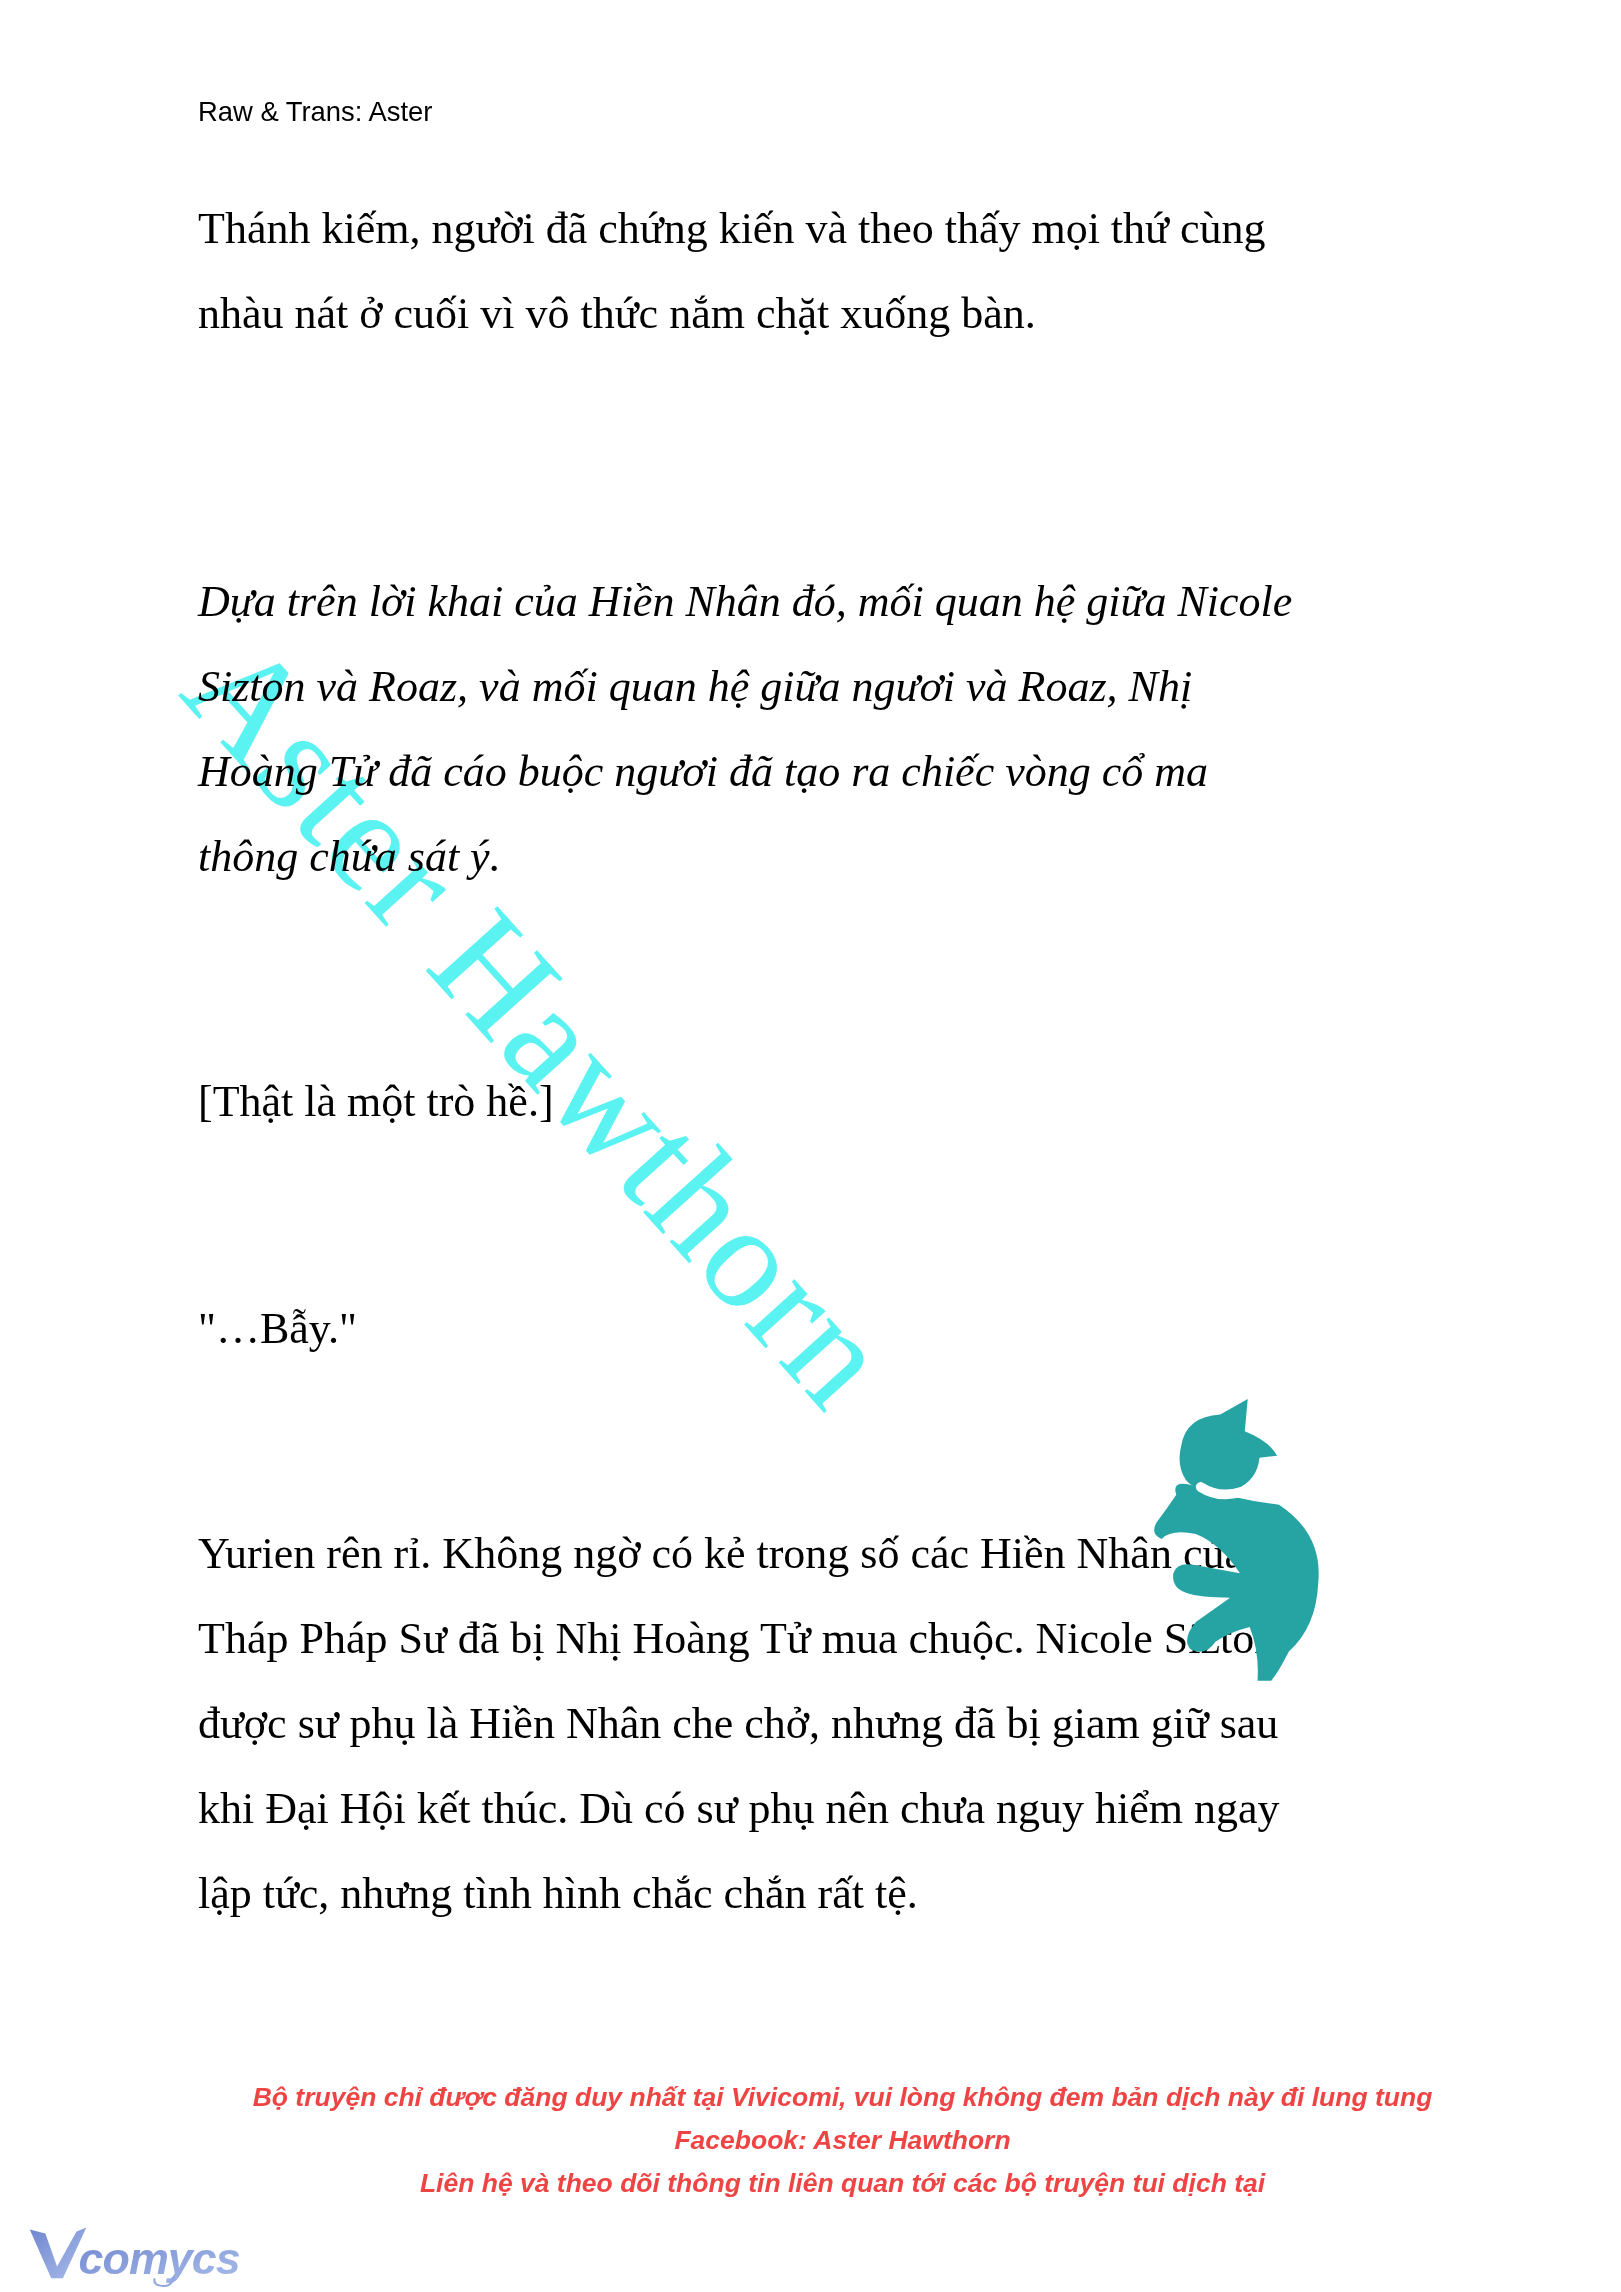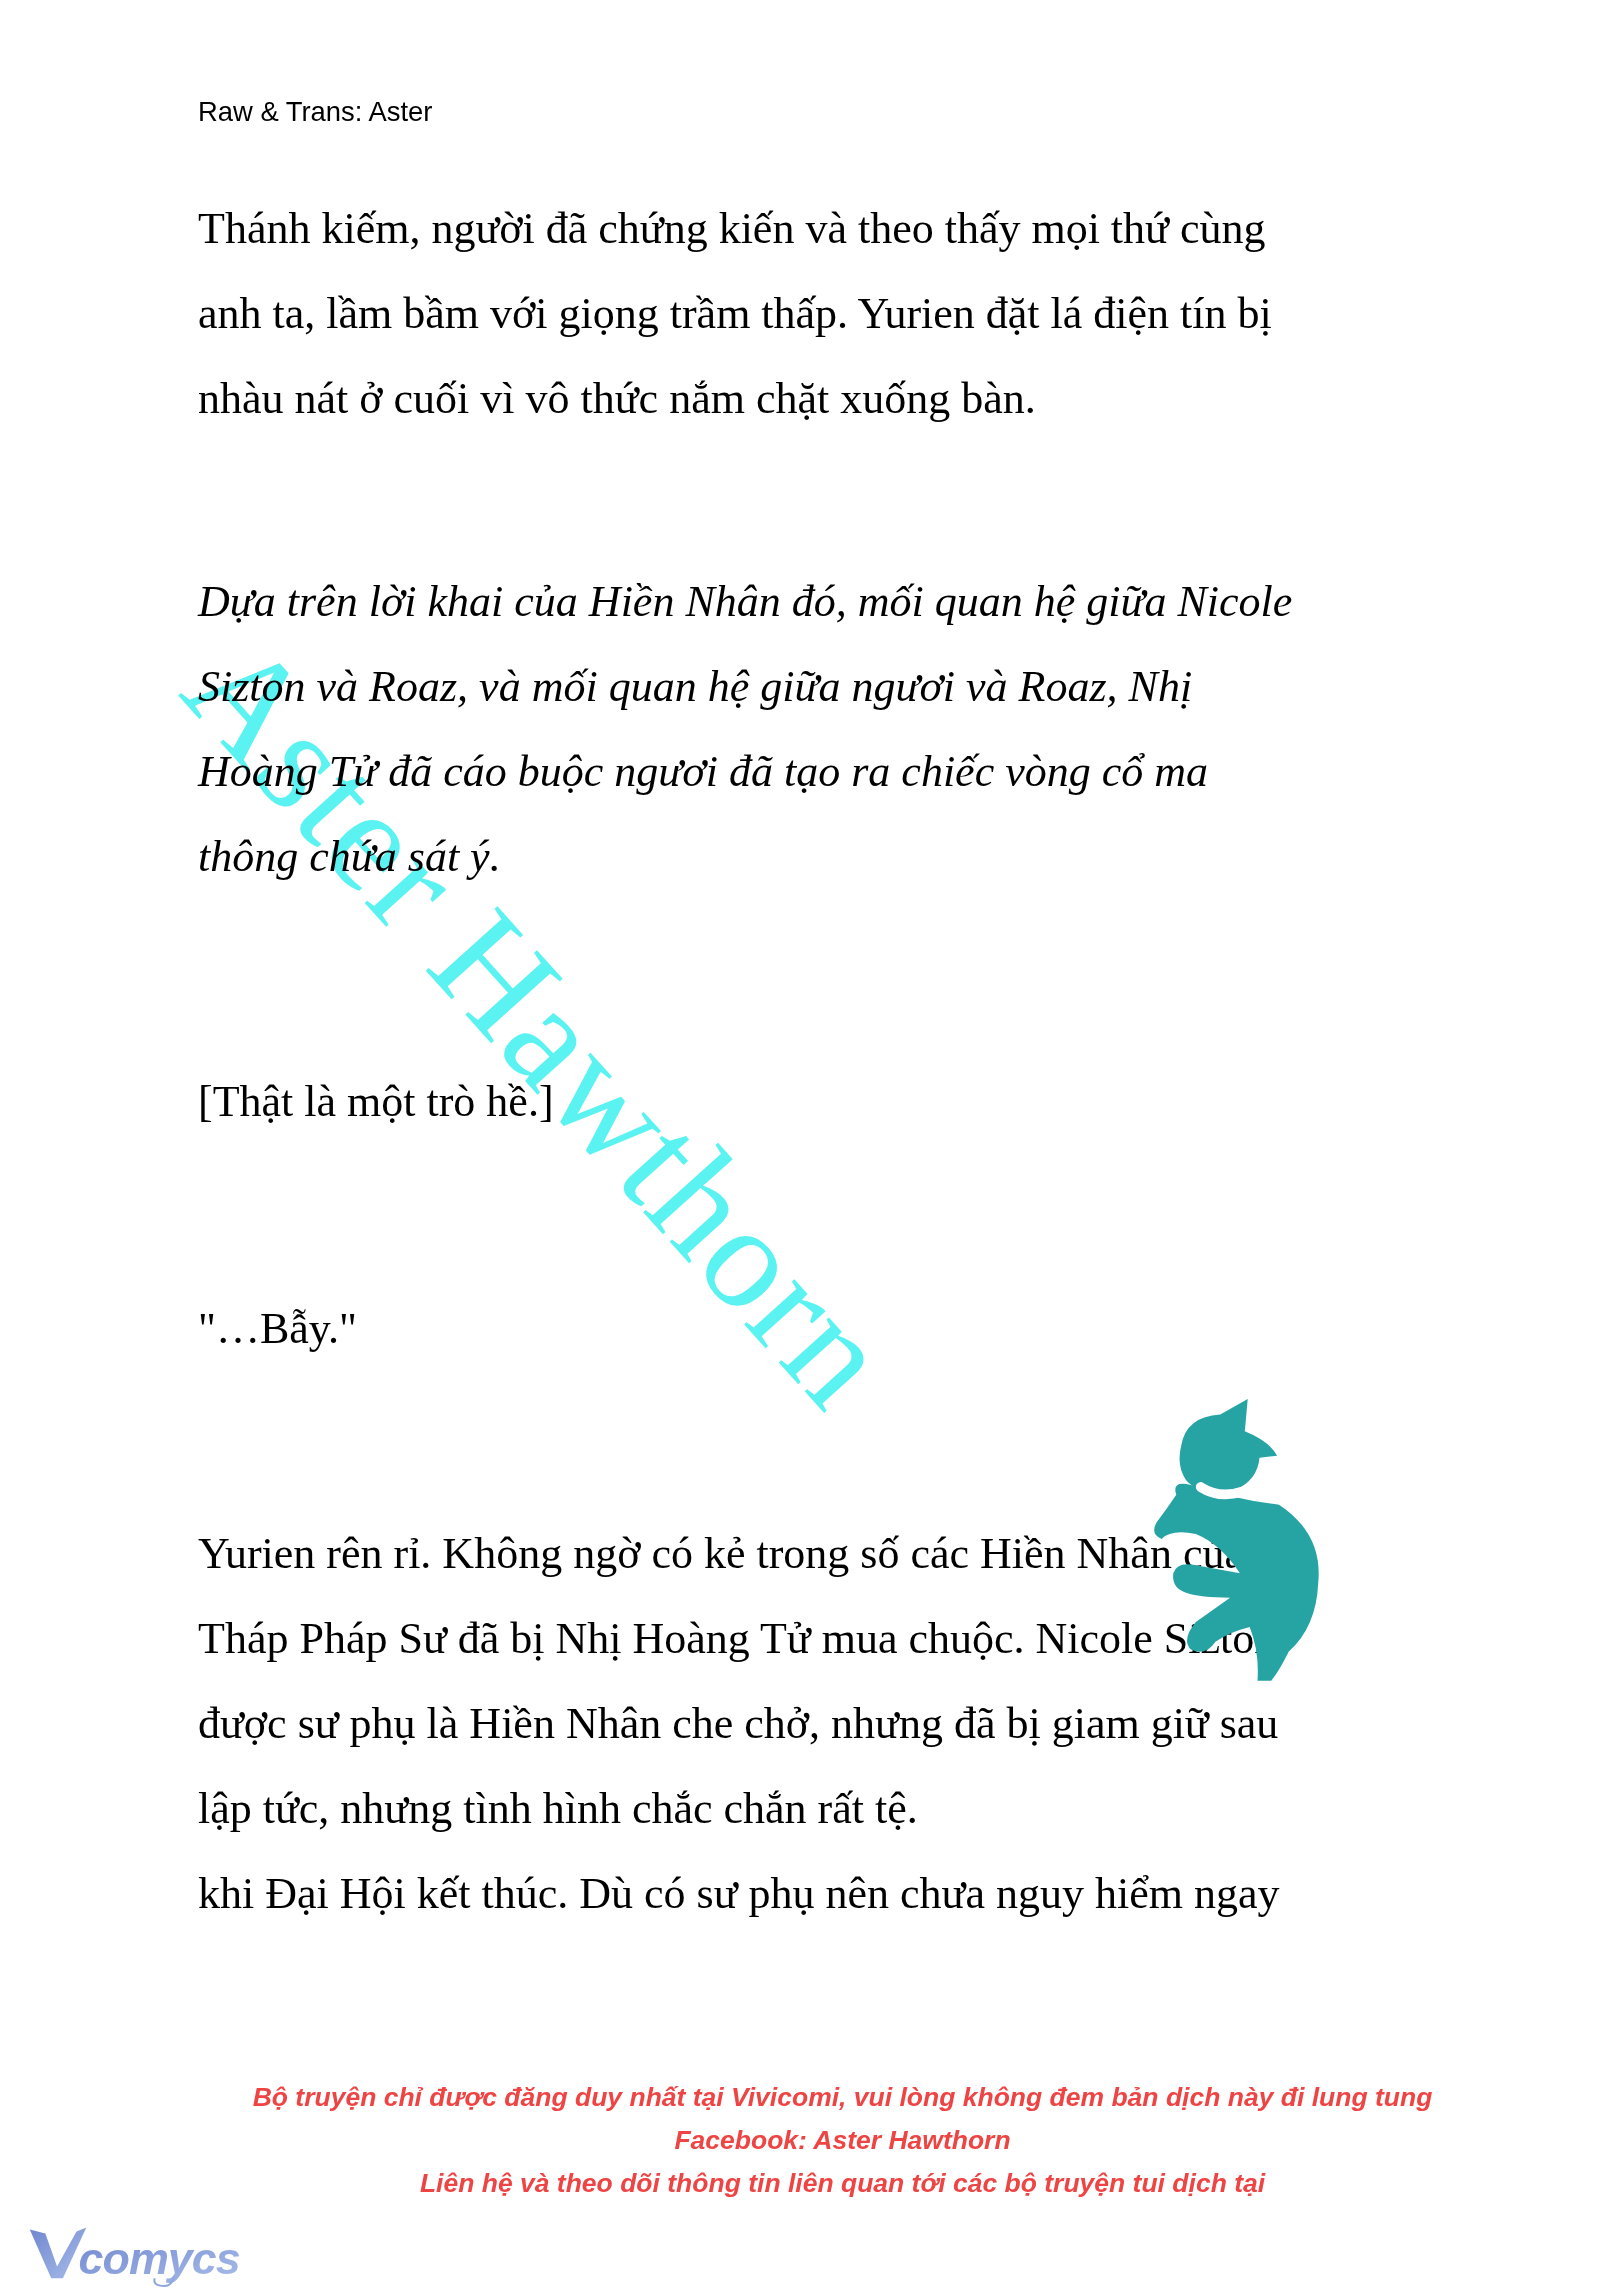--- a/index.html
+++ b/index.html
@@ -98,21 +98,20 @@
   </style>
 </head>
 <body>
 
 <div class="header-credit">Raw &amp; Trans: Aster</div>
 
 <div class="watermark">Aster Hawthorn</div>
 
 <div class="para" id="p1">
   <span class="line">Thánh kiếm, người đã chứng kiến và theo thấy mọi thứ cùng</span>
-  <span class="line">anh ta, lầm bầm với giọng trầm thấp. Yurien đặt lá điện tín bị</span>
   <span class="line">nhàu nát ở cuối vì vô thức nắm chặt xuống bàn.</span>
 </div>
 
 <div class="para italic" id="p2">
   <span class="line">Dựa trên lời khai của Hiền Nhân đó, mối quan hệ giữa Nicole</span>
   <span class="line">Sizton và Roaz, và mối quan hệ giữa ngươi và Roaz, Nhị</span>
   <span class="line">Hoàng Tử đã cáo buộc ngươi đã tạo ra chiếc vòng cổ ma</span>
   <span class="line">thông chứa sát ý.</span>
 </div>
 
@@ -121,22 +120,22 @@
 </div>
 
 <div class="para" id="p4">
   <span class="line">"…Bẫy."</span>
 </div>
 
 <div class="para" id="p5">
   <span class="line">Yurien rên rỉ. Không ngờ có kẻ trong số các Hiền Nhân của</span>
   <span class="line">Tháp Pháp Sư đã bị Nhị Hoàng Tử mua chuộc. Nicole Sizton</span>
   <span class="line">được sư phụ là Hiền Nhân che chở, nhưng đã bị giam giữ sau</span>
+  <span class="line">khi Đại Hội kết thúc. Dù có sư phụ nên chưa nguy hiểm ngay</span>
   <span class="line">lập tức, nhưng tình hình chắc chắn rất tệ.</span>
-  <span class="line">khi Đại Hội kết thúc. Dù có sư phụ nên chưa nguy hiểm ngay</span>
 </div>
 
 <svg class="cat" viewBox="0 0 190 300" xmlns="http://www.w3.org/2000/svg">
   <g fill="#26a3a3">
 
     <path d="M40 60 Q45 30 80 28 L108 12 L105 45 Q130 55 138 70 L120 72 Q118 95 95 105 Q60 112 45 95 Q35 80 40 60 Z"></path>
 
     <path d="M35 110 Q30 95 50 100 Q95 115 140 120 Q185 150 180 200 Q178 245 150 270 Q140 290 132 300 L118 300 Q120 270 110 245 Q90 250 75 260 Q65 275 50 268 Q40 258 55 240 L90 215 Q60 215 45 210 Q30 205 32 190 Q36 178 55 182 L100 190 Q80 160 55 150 Q30 145 20 155 Q8 150 15 138 Q25 125 35 110 Z"></path>
   </g>
 

